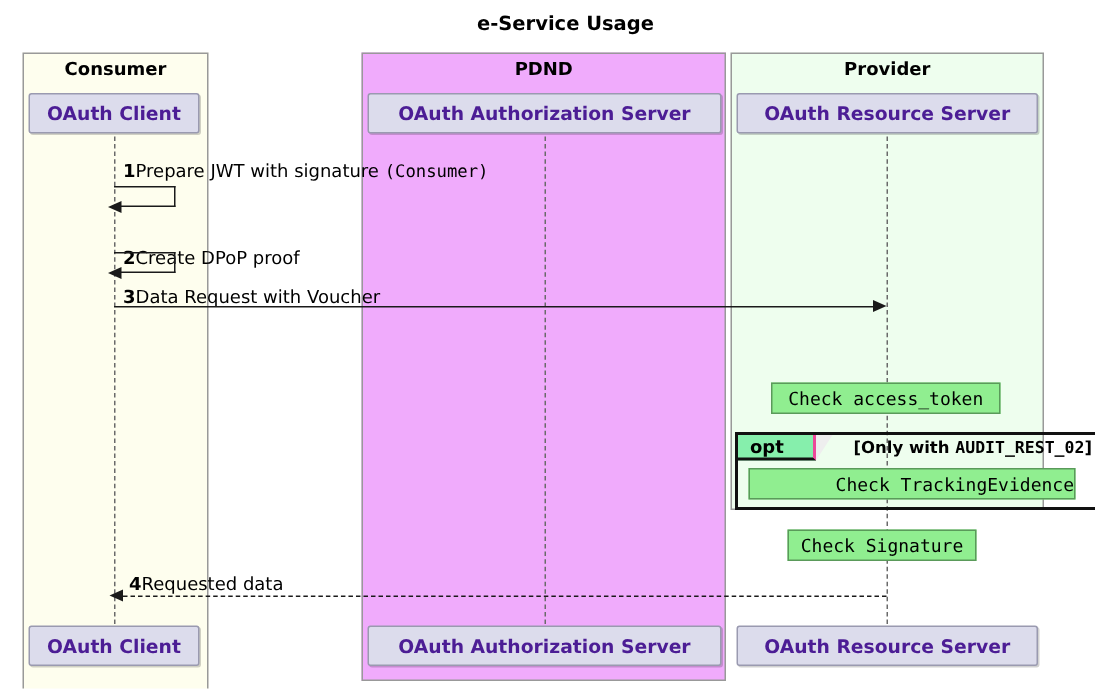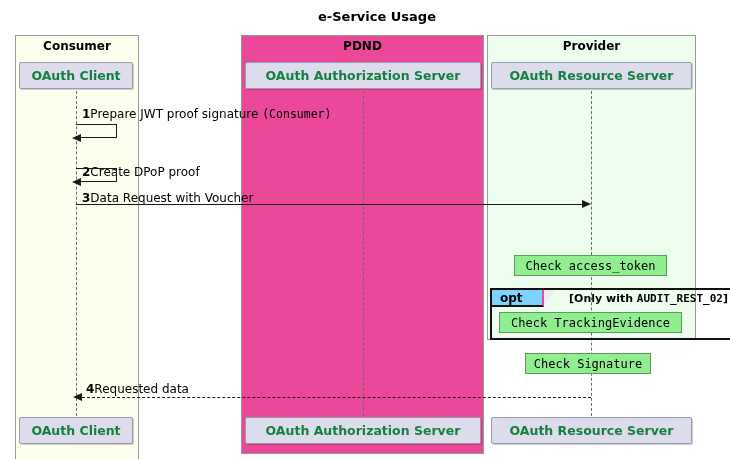--- a/index.html
+++ b/index.html
@@ -57,21 +57,21 @@
     position: absolute;
     background: #DCDCEC;
     border: 1px solid #9a9ab0;
     border-radius: 2px;
     box-sizing: border-box;
     display: flex;
     align-items: center;
     justify-content: center;
     font-size: 12.5px;
     font-weight: bold;
-    color: #15803d;
+    color: #4c1d95;
     box-shadow: 1px 1px 0 rgba(0,0,0,0.18);
   }
 
   
   .lifeline {
     position: absolute;
     width: 0;
     border-left: 1px dashed #6a6a6a;
   }
 
@@ -135,21 +135,21 @@
 
   
   .frag {
     position: absolute;
     border: 2px solid #111111;
     box-sizing: border-box;
     background: transparent;
   }
   .frag-tab {
     position: absolute;
-    background: #7dd3fc;
+    background: #86efac;
     border-right: 2px solid #ec4899;
     border-bottom: 2px solid #111111;
     box-sizing: border-box;
     display: flex;
     align-items: center;
     padding-left: 8px;
     font-size: 12px;
     font-weight: bold;
     color: #000000;
   }
@@ -171,21 +171,21 @@
 <body>
 
 <div id="diagram">
 
   <div class="title">e-Service Usage</div>
 
   <div class="grp" style="left:3px; top:35px; width:124px; height:431px; background:#FEFEEE;">
     <div class="grp-title">Consumer</div>
   </div>
 
-  <div class="grp" style="left:229px; top:35px; width:243px; height:419px; background:#ec4899;">
+  <div class="grp" style="left:229px; top:35px; width:243px; height:419px; background:#f0abfc;">
     <div class="grp-title">PDND</div>
   </div>
 
   <div class="grp" style="left:475px; top:35px; width:209px; height:305px; background:#EEFEEE;">
     <div class="grp-title">Provider</div>
   </div>
 
   <div class="lifeline" style="left:64px; top:91px; height:325px;"></div>
   <div class="lifeline" style="left:351px; top:91px; height:325px;"></div>
   <div class="lifeline" style="left:579px; top:91px; height:325px;"></div>
@@ -196,21 +196,21 @@
 
   <div class="participant" style="left:233px; top:62px; width:236px; height:27px;">
     <span>OAuth Authorization Server</span>
   </div>
 
   <div class="participant" style="left:479px; top:62px; width:201px; height:27px;">
     <span>OAuth Resource Server</span>
   </div>
 
   <div class="msg-label" style="left:70px; top:107px;">
-    <b>1</b><span>Prepare JWT proof signature </span><span class="msg-mono">(Consumer)</span>
+    <b>1</b><span>Prepare JWT with signature </span><span class="msg-mono">(Consumer)</span>
   </div>
   <div class="self-loop" style="left:64px; top:124px; width:41px; height:14px;"></div>
   <div class="arrow-head-left" style="left:60px; top:134px;"></div>
 
   <div class="msg-label" style="left:70px; top:165px;">
     <b>2</b><span>Create DPoP proof</span>
   </div>
   <div class="self-loop" style="left:64px; top:168px; width:41px; height:14px;"></div>
   <div class="arrow-head-left" style="left:60px; top:178px;"></div>
 
@@ -227,21 +227,21 @@
 
   <div class="frag" style="left:478px; top:288px; width:245px; height:52px;"></div>
   <div class="frag-tab" style="left:480px; top:290px; width:52px; height:17px;">
     <span>opt</span>
   </div>
   <div class="frag-tab-corner" style="left:532px; top:290px; border-top:17px solid #EEEEEE; border-right:11px solid transparent;"></div>
   <div class="frag-cond" style="left:557px; top:292px;">
     <span class="plain">[Only with </span><span>AUDIT_REST_02</span><span class="plain">]</span>
   </div>
 
-  <div class="note" style="left:487px; top:312px; width:183px; height:21px;">
+  <div class="note" style="left:487px; top:312px; width:218px; height:21px;justify-content:flex-end;">
     <span>Check TrackingEvidence</span>
   </div>
 
   <div class="note" style="left:513px; top:353px; width:126px; height:21px;">
     <span>Check Signature</span>
   </div>
 
   <div class="msg-label" style="left:74px; top:382px;">
     <b>4</b><span>Requested data</span>
   </div>

